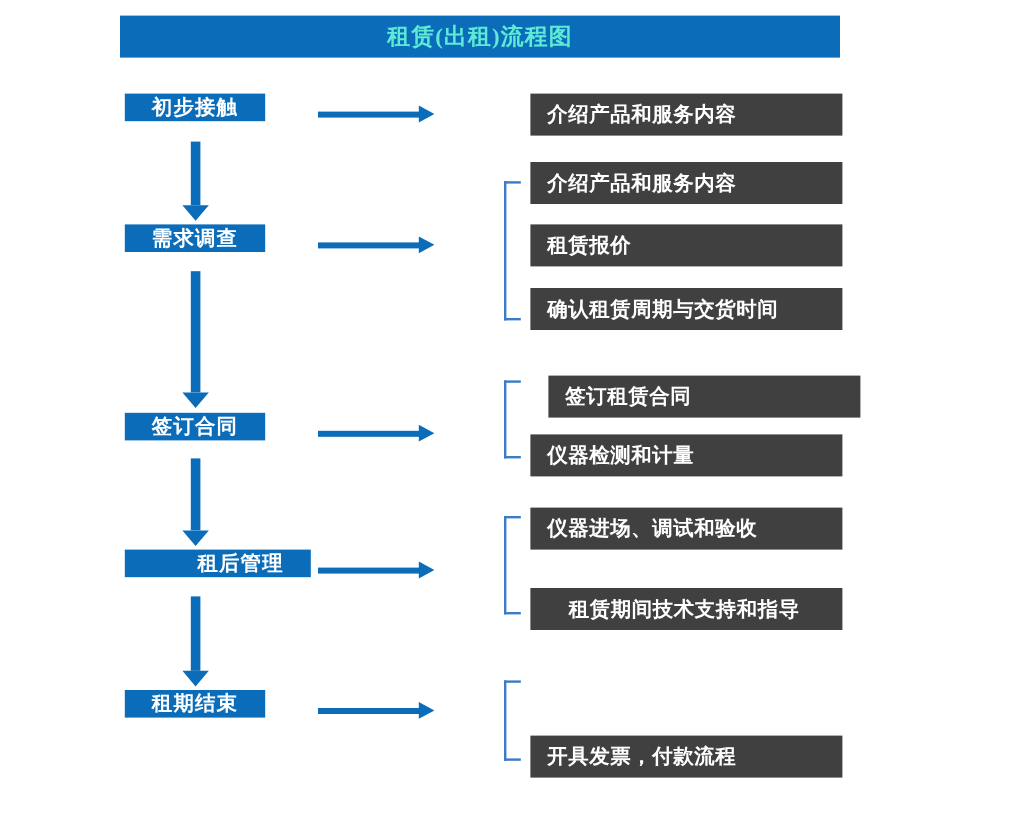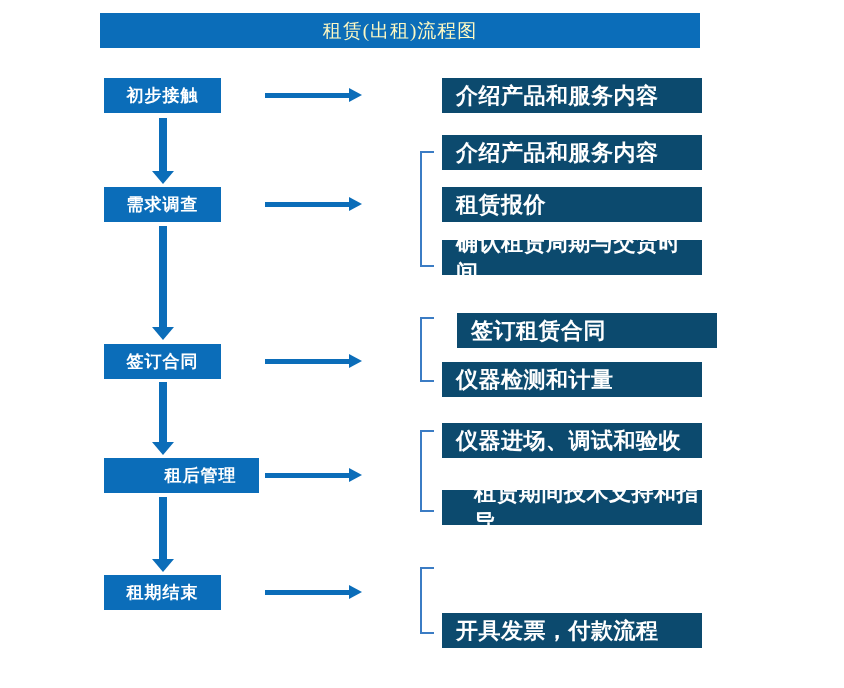--- a/index.html
+++ b/index.html
@@ -17,50 +17,50 @@
     background: #ffffff;
     overflow: hidden;
   }
   .title-bar {
     position: absolute;
     left: 100px;
     top: 13px;
     width: 600px;
     height: 35px;
     background: #0B6DB9;
-    color: #fef9c3;
+    color: #5eead4;
     font-size: 19px;
-    font-weight: normal;
+    font-weight: bold;
     display: flex;
     align-items: center;
     justify-content: center;
     letter-spacing: 1px;
   }
   .stage-box {
     position: absolute;
     width: 117px;
-    height: 35px;
+    height: 23px;
     background: #0B6DB9;
     color: #ffffff;
     font-size: 17px;
     font-weight: bold;
     display: flex;
     align-items: center;
     justify-content: center;
     letter-spacing: 1px;
     font-family: Liberation Mono, monospace;
   }
   .detail-box {
     position: absolute;
     left: 442px;
     width: 260px;
     height: 35px;
-    background: #0c4a6e;
+    background: #404040;
     color: #ffffff;
-    font-size: 22px;
+    font-size: 17px;
     font-weight: bold;
     display: flex;
     align-items: center;
     padding-left: 14px;
     box-sizing: border-box;
     letter-spacing: 0.5px;
   }
   
   .h-arrow {
     position: absolute;

